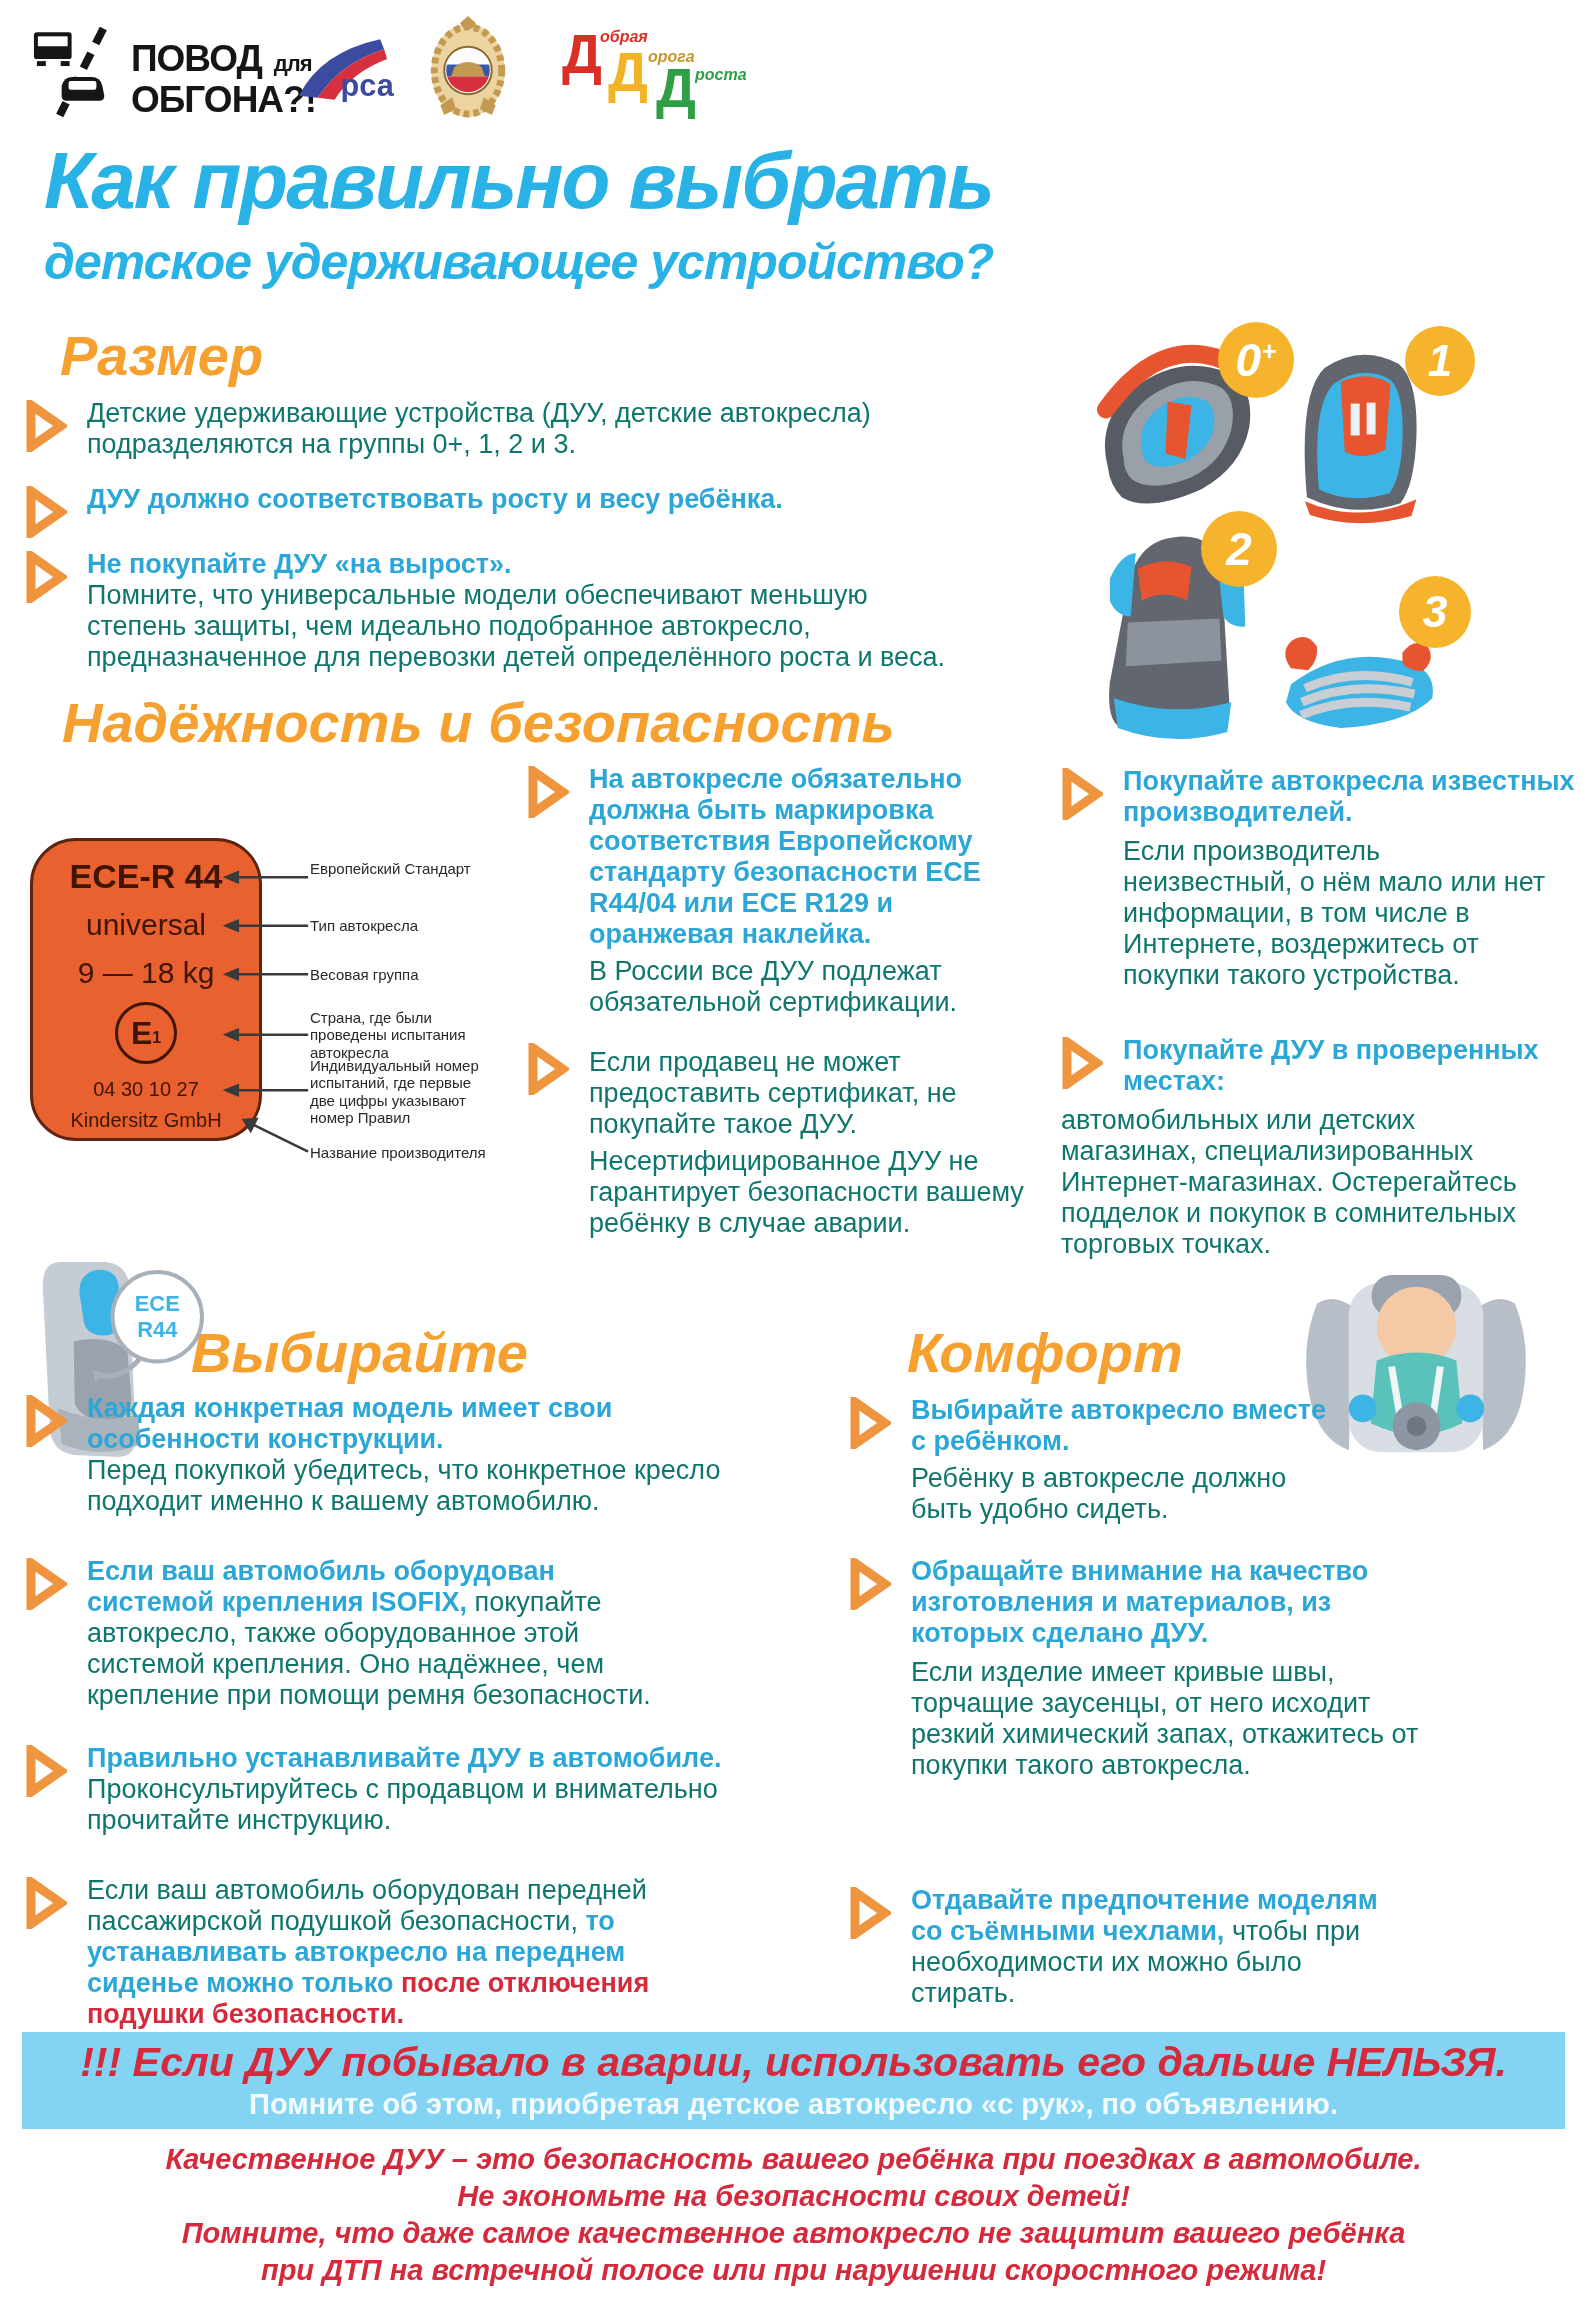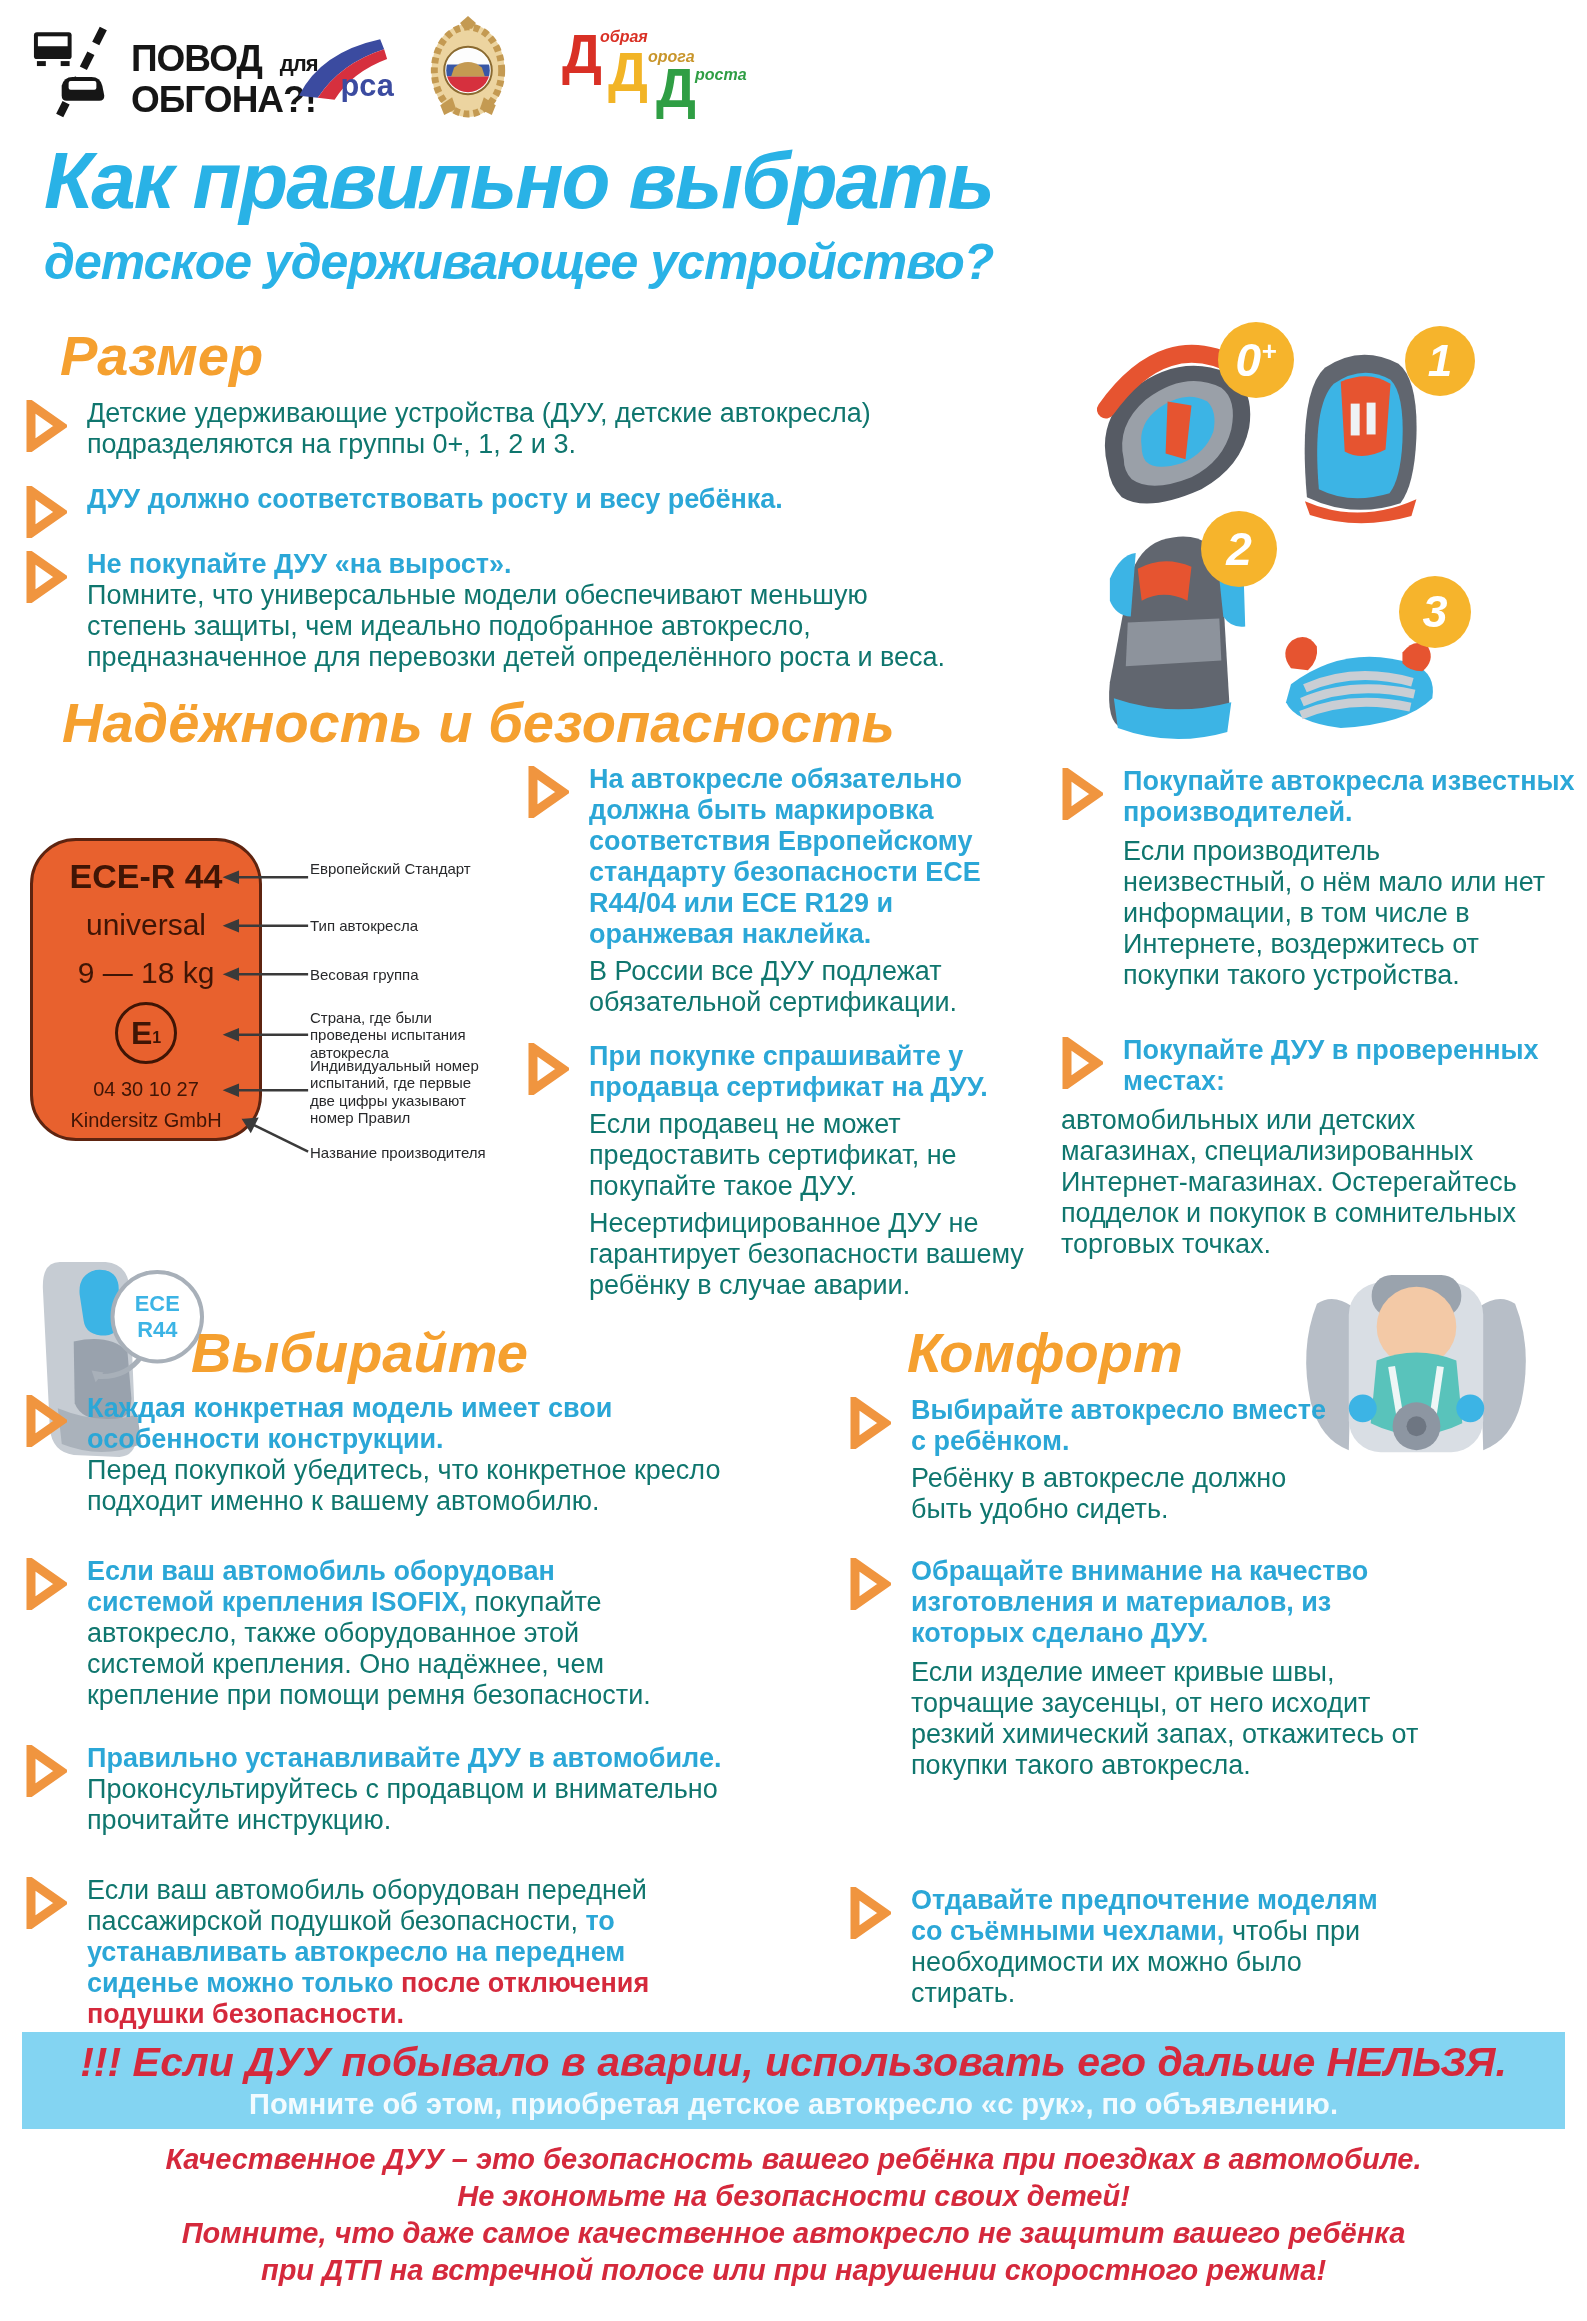--- a/index.html
+++ b/index.html
@@ -4,21 +4,21 @@
 <style>
   *{margin:0;padding:0;box-sizing:border-box;}
   html,body{background:#ffffff;}
   body{font-family:"Liberation Sans",sans-serif;}
   .poster{position:relative;width:1587px;height:2321px;background:#fff;overflow:hidden;}
   .abs{position:absolute;}
 
   
   .povod-text{position:absolute;left:131px;top:40px;color:#161616;font-weight:900;line-height:1;}
   .povod-line1{font-size:37px;letter-spacing:-1px;}
-  .povod-line1 .small{font-size:22px;font-weight:900;margin-left:18px;}
+  .povod-line1 .small{font-size:22px;font-weight:900;margin-left:12px;}
   .povod-line2{font-size:37px;letter-spacing:-1px;margin-top:4px;}
   .rsa-text{font-weight:700;}
   .ddd-box{position:absolute;left:562px;top:22px;width:179px;height:96px;}
   .ddd-letter{position:absolute;font-size:56px;font-weight:900;line-height:1;}
   .ddd-word{position:absolute;font-size:16px;font-weight:800;font-style:italic;}
 
   
   .title-1{font-size:80px;font-weight:800;font-style:italic;color:#29b2e6;line-height:1;letter-spacing:-2px;}
   .title-2{font-size:50px;font-weight:800;font-style:italic;color:#29b2e6;line-height:1;letter-spacing:-1px;margin-top:16px;}
 
@@ -242,21 +242,20 @@
       <p class="t lead">На автокресле обязательно должна быть маркировка соответствия Европейскому стандарту безопасности ECE R44/04 или ECE R129 и оранжевая наклейка.</p>
       <p class="t dark mt6">В России все ДУУ подлежат обязательной сертификации.</p>
     </div>
   </div>
 
   <div class="bullet" style="left:527px;top:1041px">
     <svg class="tri" viewBox="0 0 42 52">
         <path d="M6 5 L36 26 L6 47 Z"></path>
       </svg>
     <div class="txt" style="width:448px">
-      <p class="t lead">При покупке спрашивайте у продавца сертификат на ДУУ.</p>
       <p class="t dark mt6">Если продавец не может предоставить сертификат, не покупайте такое ДУУ.</p>
       <p class="t dark mt6">Несертифицированное ДУУ не гарантирует безопасности вашему ребёнку в случае аварии.</p>
     </div>
   </div>
 
   <div class="bullet" style="left:1061px;top:766px">
     <svg class="tri" viewBox="0 0 42 52">
         <path d="M6 5 L36 26 L6 47 Z"></path>
       </svg>
     <div class="txt" style="width:468px">

